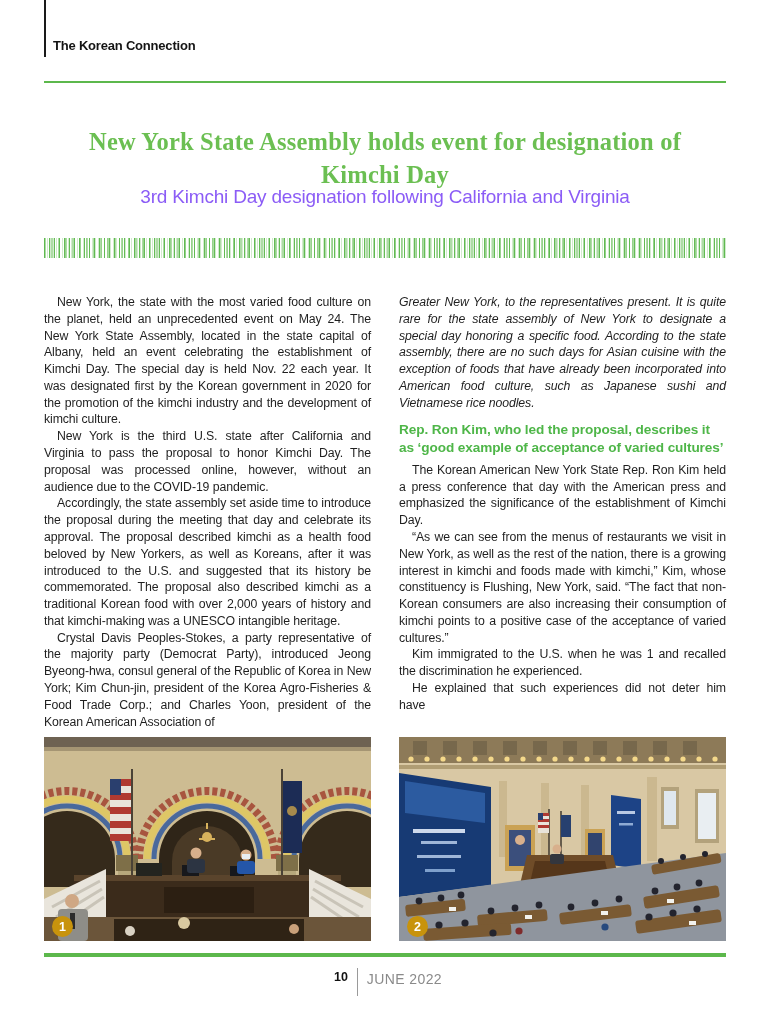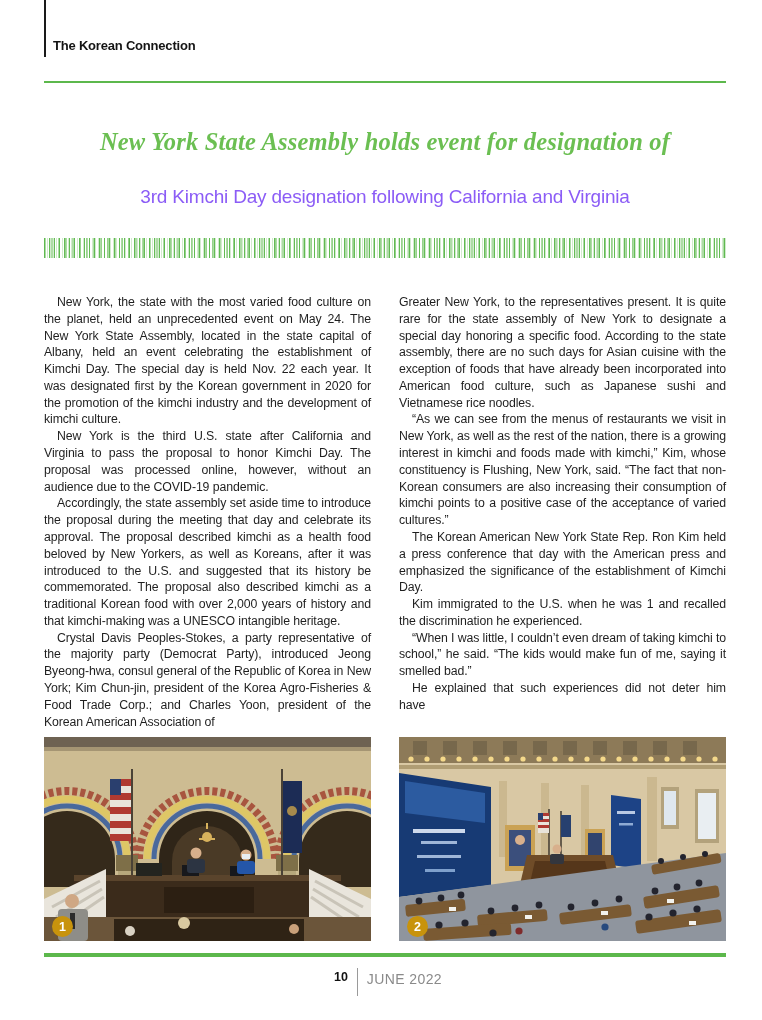--- a/index.html
+++ b/index.html
@@ -12,21 +12,21 @@
   .vbar{position:absolute;left:44px;top:0;width:2px;height:57px;background:#1a1a1a;}
   .section-label{
     position:absolute;left:53px;top:38px;font-size:13px;font-weight:bold;
     color:#141414;letter-spacing:-.2px;
   }
   .top-rule{position:absolute;left:44px;top:81px;width:682px;height:2px;background:#5cb84c;}
   
   .title{
     position:absolute;left:44px;top:110px;width:682px;text-align:center;
     font-family:"Liberation Serif",serif;font-weight:bold;
-    font-size:24.5px;line-height:1.32;color:#6bbf52;letter-spacing:.2px;font-style:italic;
+    font-size:24.5px;line-height:1.32;color:#6bbf52;letter-spacing:.2px;
   }
   .title span{display:block;}
   .subtitle{
     position:absolute;left:44px;top:186px;width:682px;text-align:center;
     font-size:19px;color:#8b5cf6;letter-spacing:-.2px;
   }
   
   .stripes{
     position:absolute;left:44px;top:238px;width:682px;height:20px;
     background-image:
@@ -37,21 +37,21 @@
   
   .columns{
     position:absolute;left:44px;top:294px;width:682px;
     display:flex;gap:28px;
   }
   .col{width:327px;}
   .col p{
     margin:0;text-align:justify;text-indent:13px;
     font-size:12.3px;line-height:1.365;color:#1f1f1f;letter-spacing:-.1px;
   }
-  .col p.no-indent{text-indent:0;}
+  .col p.no-indent{text-indent:0;font-style:italic;}
   .subhead{
     margin:10px 0 5px 0 !important;text-indent:0 !important;text-align:left !important;
     color:#4eb648 !important;font-weight:bold;font-size:13.6px !important;line-height:1.3 !important;
     letter-spacing:-.1px;
   }
   
   .photos{position:absolute;left:44px;top:737px;width:682px;display:flex;gap:28px;}
   .photo{position:relative;width:327px;height:204px;overflow:hidden;background:#c9b88f;}
   .photo svg{display:block;}
   .badge{
@@ -73,38 +73,39 @@
 <body>
 
 <div class="page">
 
   <div class="vbar"></div>
   <div class="section-label">The Korean Connection</div>
   <div class="top-rule"></div>
 
   <h1 class="title">
     <span>New York State Assembly holds event for designation of</span>
+    <span>Kimchi Day</span>
   </h1>
   <div class="subtitle">3rd Kimchi Day designation following California and Virginia</div>
 
   <div class="stripes"></div>
 
   <div class="columns">
     <div class="col">
       <p>New York, the state with the most varied food culture on the planet, held an unprecedented event on May 24. The New York State Assembly, located in the state capital of Albany, held an event celebrating the establishment of Kimchi Day. The special day is held Nov. 22 each year. It was designated first by the Korean government in 2020 for the promotion of the kimchi industry and the development of kimchi culture.</p>
       <p>New York is the third U.S. state after California and Virginia to pass the proposal to honor Kimchi Day. The proposal was processed online, however, without an audience due to the COVID-19 pandemic.</p>
       <p>Accordingly, the state assembly set aside time to introduce the proposal during the meeting that day and celebrate its approval. The proposal described kimchi as a health food beloved by New Yorkers, as well as Koreans, after it was introduced to the U.S. and suggested that its history be commemorated. The proposal also described kimchi as a traditional Korean food with over 2,000 years of history and that kimchi-making was a UNESCO intangible heritage.</p>
       <p>Crystal Davis Peoples-Stokes, a party representative of the majority party (Democrat Party), introduced Jeong Byeong-hwa, consul general of the Republic of Korea in New York; Kim Chun-jin, president of the Korea Agro-Fisheries &amp; Food Trade Corp.; and Charles Yoon, president of the Korean American Association of</p>
     </div>
     <div class="col">
       <p class="no-indent">Greater New York, to the representatives present. It is quite rare for the state assembly of New York to designate a special day honoring a specific food. According to the state assembly, there are no such days for Asian cuisine with the exception of foods that have already been incorporated into American food culture, such as Japanese sushi and Vietnamese rice noodles.</p>
+      <p class="subhead">Rep. Ron Kim, who led the proposal, describes it as ‘good example of acceptance of varied cultures’</p>
+      <p>The Korean American New York State Rep. Ron Kim held a press conference that day with the American press and emphasized the significance of the establishment of Kimchi Day.</p>
       <p>“As we can see from the menus of restaurants we visit in New York, as well as the rest of the nation, there is a growing interest in kimchi and foods made with kimchi,” Kim, whose constituency is Flushing, New York, said. “The fact that non-Korean consumers are also increasing their consumption of kimchi points to a positive case of the acceptance of varied cultures.”</p>
-      <p>The Korean American New York State Rep. Ron Kim held a press conference that day with the American press and emphasized the significance of the establishment of Kimchi Day.</p>
       <p>Kim immigrated to the U.S. when he was 1 and recalled the discrimination he experienced.</p>
-      <p>“When I was little, I couldn’t even dream of taking kimchi to school,” he said. “The kids would make fun of me, saying it smelled bad.”</p>
       <p>He explained that such experiences did not deter him have</p>
     </div>
   </div>
 
   <div class="photos">
 
     <figure class="photo" style="margin:0">
       <svg width="327" height="204" viewBox="0 0 327 204">
         <rect width="327" height="204" fill="#cdbc92"></rect>
         <rect width="327" height="10" fill="#6e6252"></rect>

